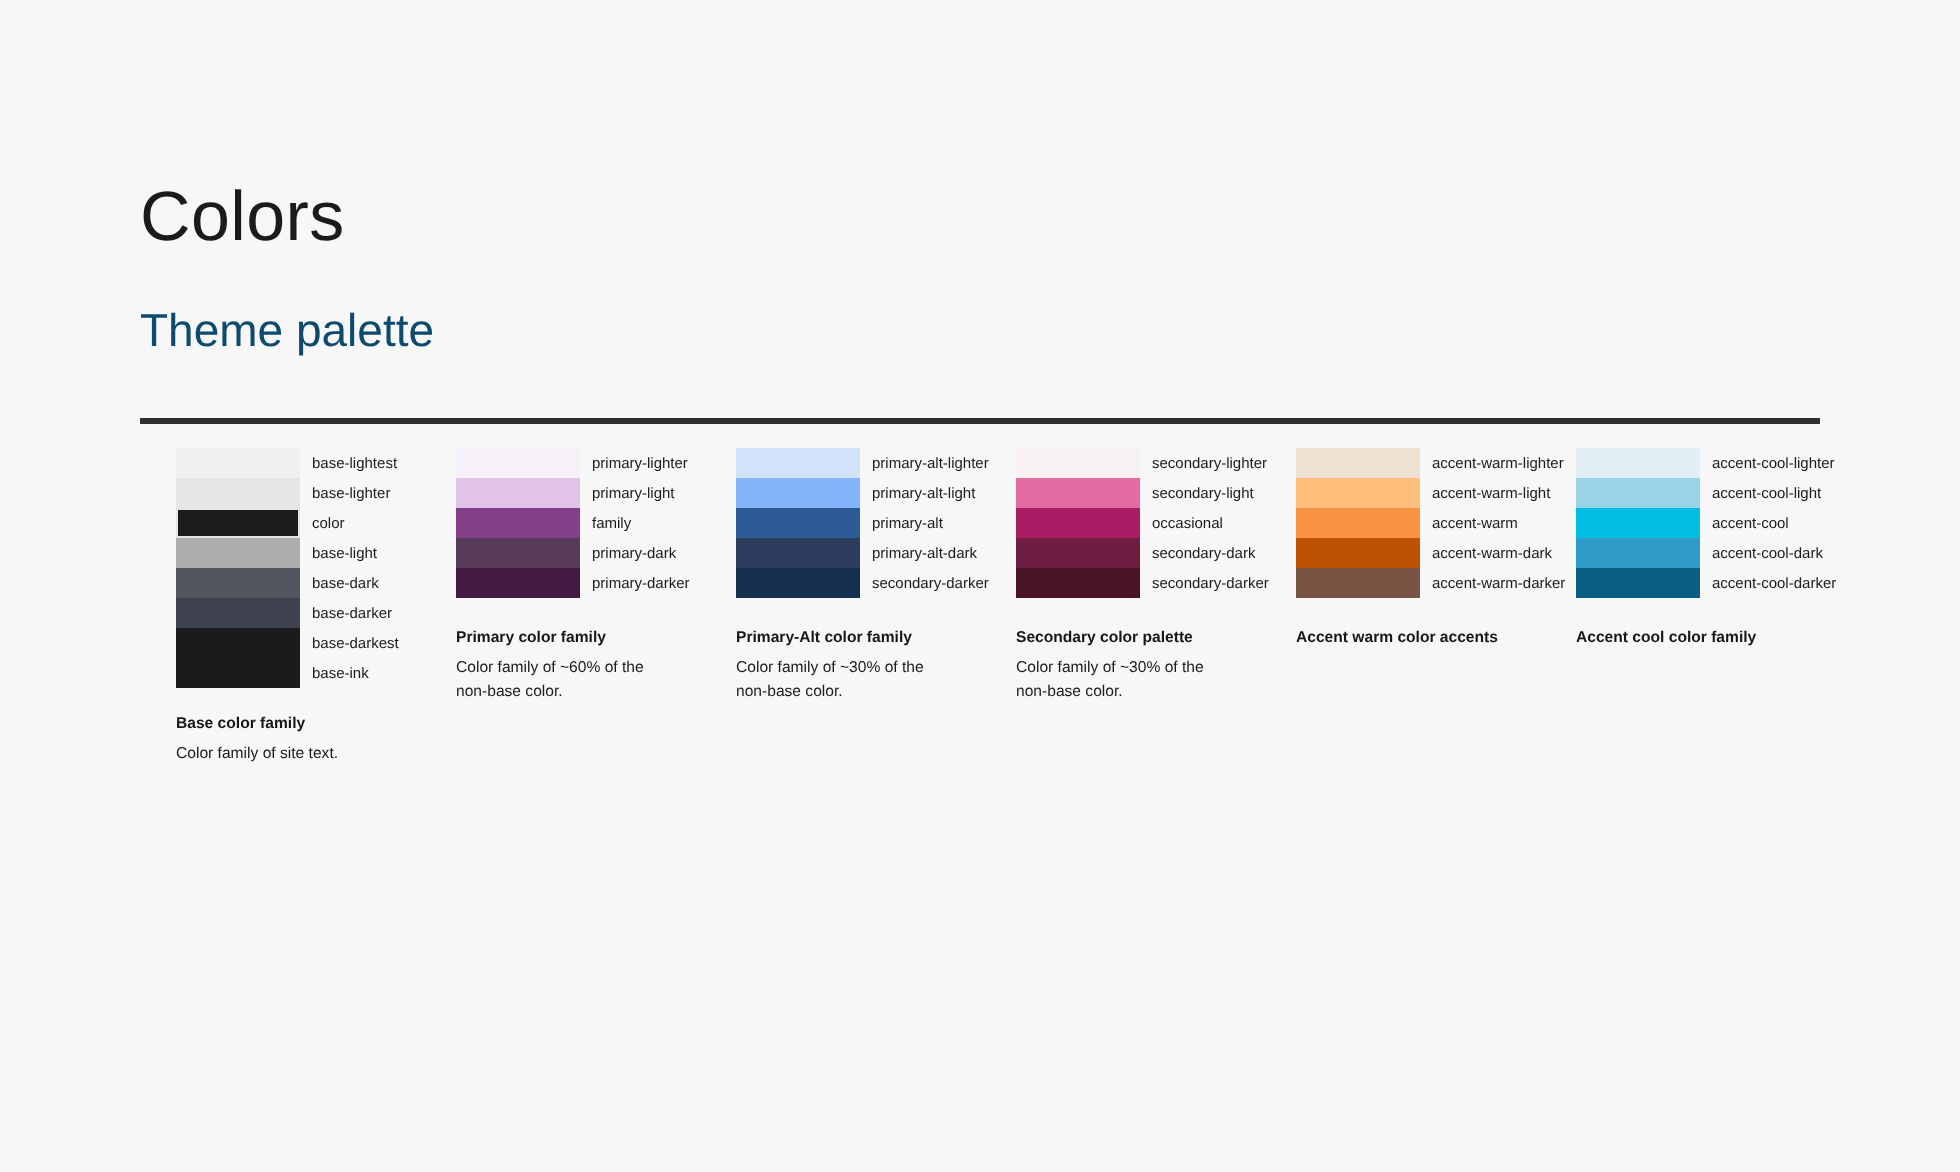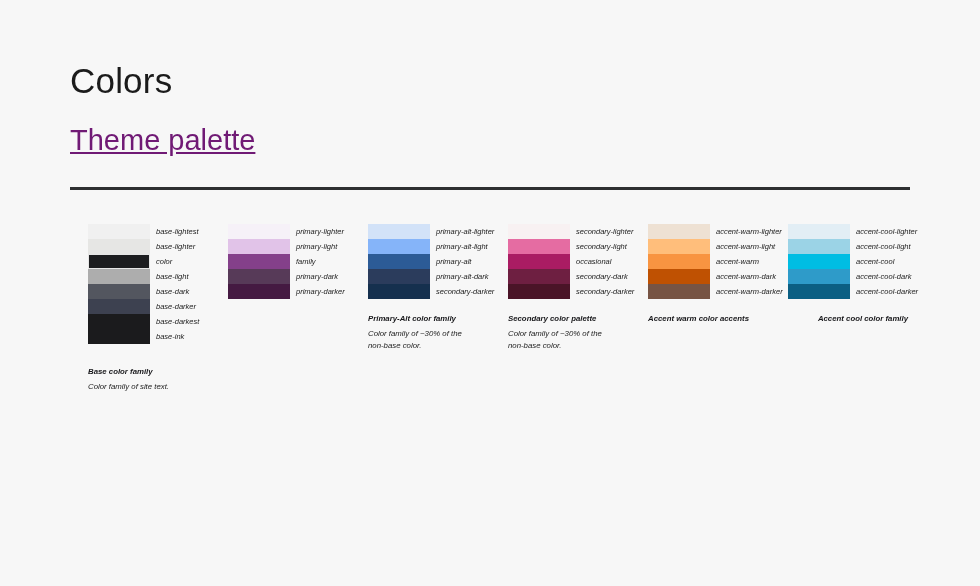--- a/index.html
+++ b/index.html
@@ -20,35 +20,34 @@
     position: relative;
     width: 980px;
     height: 586px;
     box-sizing: border-box;
     padding: 0 70px;
   }
 
   
   .page-title {
     margin: 0;
-    padding-top: 62px;
+    padding-top: 90px;
     font-size: 35px;
     font-weight: 400;
     letter-spacing: 0.2px;
     line-height: 1.1;
     color: #1b1b1b;
   }
   .page-subtitle {
     margin: 0;
     padding-top: 24px;
-    font-size: 29px;
+    font-size: 23px;
     font-weight: 400;
     line-height: 1.1;
-    color: #701a75;
-    text-decoration: underline;
+    color: #0c4a6e;
   }
   .rule {
     margin-top: 31px;
     height: 3px;
     background: #2e2f31;
     width: 840px;
   }
 
   
   .palette {
@@ -56,23 +55,22 @@
     top: 224px;
     left: 88px;
     display: flex;
     align-items: flex-start;
   }
 
   .family {
     width: 124px;
     margin-right: 16px;
     flex: 0 0 auto;
-    font-style: italic;
-  }
-  .family:last-child { margin-right: 0; text-align: right; }
+  }
+  .family:last-child { margin-right: 0; }
 
   .swatch-stack {
     width: 124px;
   }
 
   .swatch-row {
     display: flex;
     align-items: center;
     height: 15px;
   }
@@ -111,21 +109,21 @@
     font-size: 7.8px;
     font-weight: 400;
     color: #1b1b1b;
     line-height: 1.55;
     margin-top: 3px;
     max-width: 110px;
   }
   .caption-desc:empty { display: none; }
 
   
-  .family--base .family-caption { margin-top: 22px; }
+  .family--base .family-caption { margin-top: 12px; }
 </style>
 </head>
 <body>
 
 <div class="page">
 
   <h1 class="page-title">Colors</h1>
 
   <h2 class="page-subtitle">Theme palette</h2>
 
@@ -188,20 +186,24 @@
           </div>
           <div class="swatch-row">
             <div class="chip" style="background: rgb(87, 58, 88);"></div>
             <div class="chip-label">primary-dark</div>
           </div>
           <div class="swatch-row">
             <div class="chip" style="background: rgb(69, 26, 66);"></div>
             <div class="chip-label">primary-darker</div>
           </div>
         </div>
+        <div class="family-caption">
+          <div class="caption-title">Primary color family</div>
+          <div class="caption-desc">Color family of ~60% of the non-base color.</div>
+        </div>
       </div>
       <div class="family family--primary-alt">
         <div class="swatch-stack">
           <div class="swatch-row">
             <div class="chip" style="background: rgb(210, 226, 248);"></div>
             <div class="chip-label">primary-alt-lighter</div>
           </div>
           <div class="swatch-row">
             <div class="chip" style="background: rgb(133, 180, 249);"></div>
             <div class="chip-label">primary-alt-light</div>

